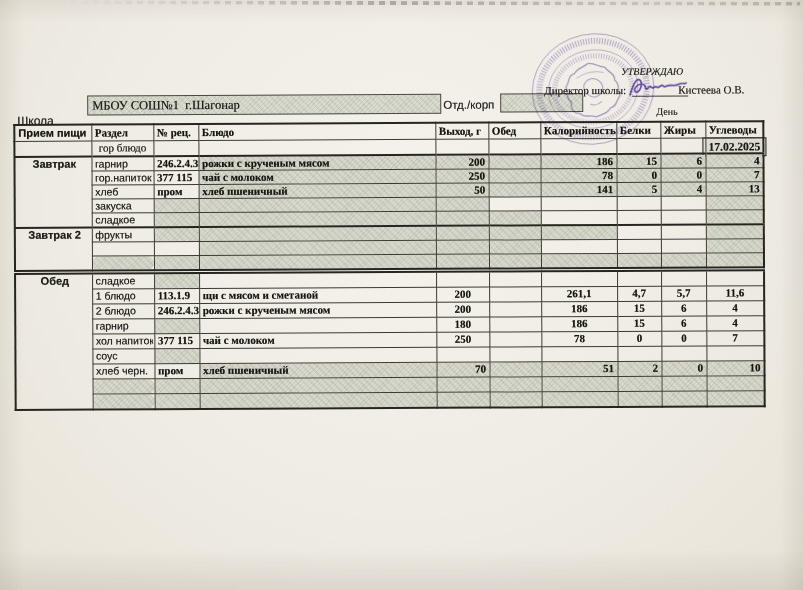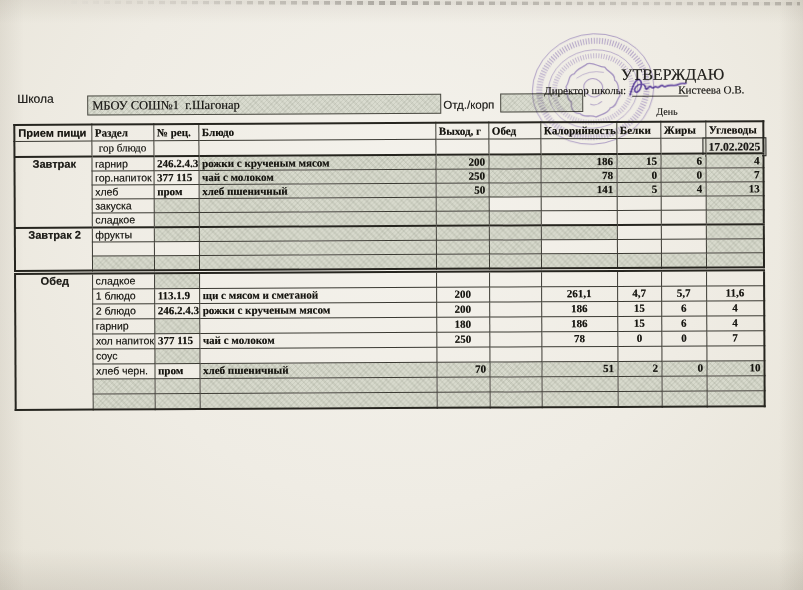--- a/index.html
+++ b/index.html
@@ -76,21 +76,21 @@
   }
   .tbl th{height:15px;font-weight:bold;font-size:11px;text-align:left;}
   .tbl td{height:13px;}
   #tbl-lunch td{height:14px;}
   th.sans-h{font-family:"Liberation Sans",sans-serif;font-size:11px;}
   tr.sect-top td{border-top:2px solid #26251f;}
   td.meal{
     font-family:"Liberation Sans",sans-serif;font-size:11px;font-weight:700;
     vertical-align:top;text-align:center;padding:1px 2px 0 4px;color:#21201c;
   }
-  td.c-razdel{font-family:"Liberation Sans",sans-serif;font-size:10.5px;text-align:left;color:#21201c;}
+  td.c-razdel{font-family:"Liberation Sans",sans-serif;font-size:10.5px;text-align:left;color:#21201c;border-radius:7px;}
   td.c-razdel.sub{font-family:"Liberation Serif",serif;font-size:11px;text-align:center;}
   td.c-rec{font-weight:bold;text-align:left;}
   td.c-rec.right{text-align:left;}
   td.c-dish{font-weight:bold;text-align:left;}
   td.num{font-weight:bold;}
   td.num.right{text-align:right;}
   td.num.center{text-align:center;}
   td.shade{
     background-color:#d8dacd;
     background-image:
@@ -104,28 +104,28 @@
          filter:blur(0.2px);mix-blend-mode:multiply;}
 </style>
 </head>
 <body>
 
 <div class="paper">
   <div class="top-edge"></div>
 
   <div class="content">
 
-    <span class="lbl" style="left:18px;top:90px;">Школа</span>
+    <span class="lbl" style="left:18px;top:112px;">Школа</span>
     <div class="fieldbox" style="left:88px;top:94px;width:354px;height:20px;">
       <span class="school-value">МБОУ СОШ№1  г.Шагонар</span>
     </div>
     <span class="lbl" style="left:444px;top:99px;font-size:11.5px;">Отд./корп</span>
     <div class="fieldbox" style="left:501px;top:94px;width:83px;height:19px;"></div>
 
-    <span class="lbl serif" style="left:622px;top:67px;font-size:16px;">УТВЕРЖДАЮ</span>
+    <span class="lbl serif" style="left:622px;top:67px;font-size:10px;font-style:italic;">УТВЕРЖДАЮ</span>
     <span class="lbl serif" style="left:545px;top:85px;font-size:11px;">Директор школы:</span>
     <div class="sig-underline" style="left:633px;top:97px;width:56px;"></div>
     <span class="lbl serif" style="left:679px;top:85px;font-size:11px;">Кистеева О.В.</span>
     <span class="lbl serif" style="left:657px;top:107px;font-size:10px;">День</span>
     <div class="datebox" style="left:703px;top:95px;width:64px;height:19px;">17.02.2025</div>
 
     <svg class="signature" viewBox="0 0 62 26">
       <path d="M3,20 C7,6 11,2 13.5,6 C16,10 12,19 8.5,17 C5.5,15 10,8 16,9.5 C20,10.5 17,17 21,13
                C25,9 23,15 27,12.5 C30,10.5 29,14.5 33,11.5 C37,8.5 35,13.5 39,11.5
                C44,9 47,12.5 52,9.5 C55,7.8 57,9.5 59,8.5" fill="none" stroke="#5b3e9c" stroke-width="1.7" stroke-linecap="round" opacity="0.95"></path>

